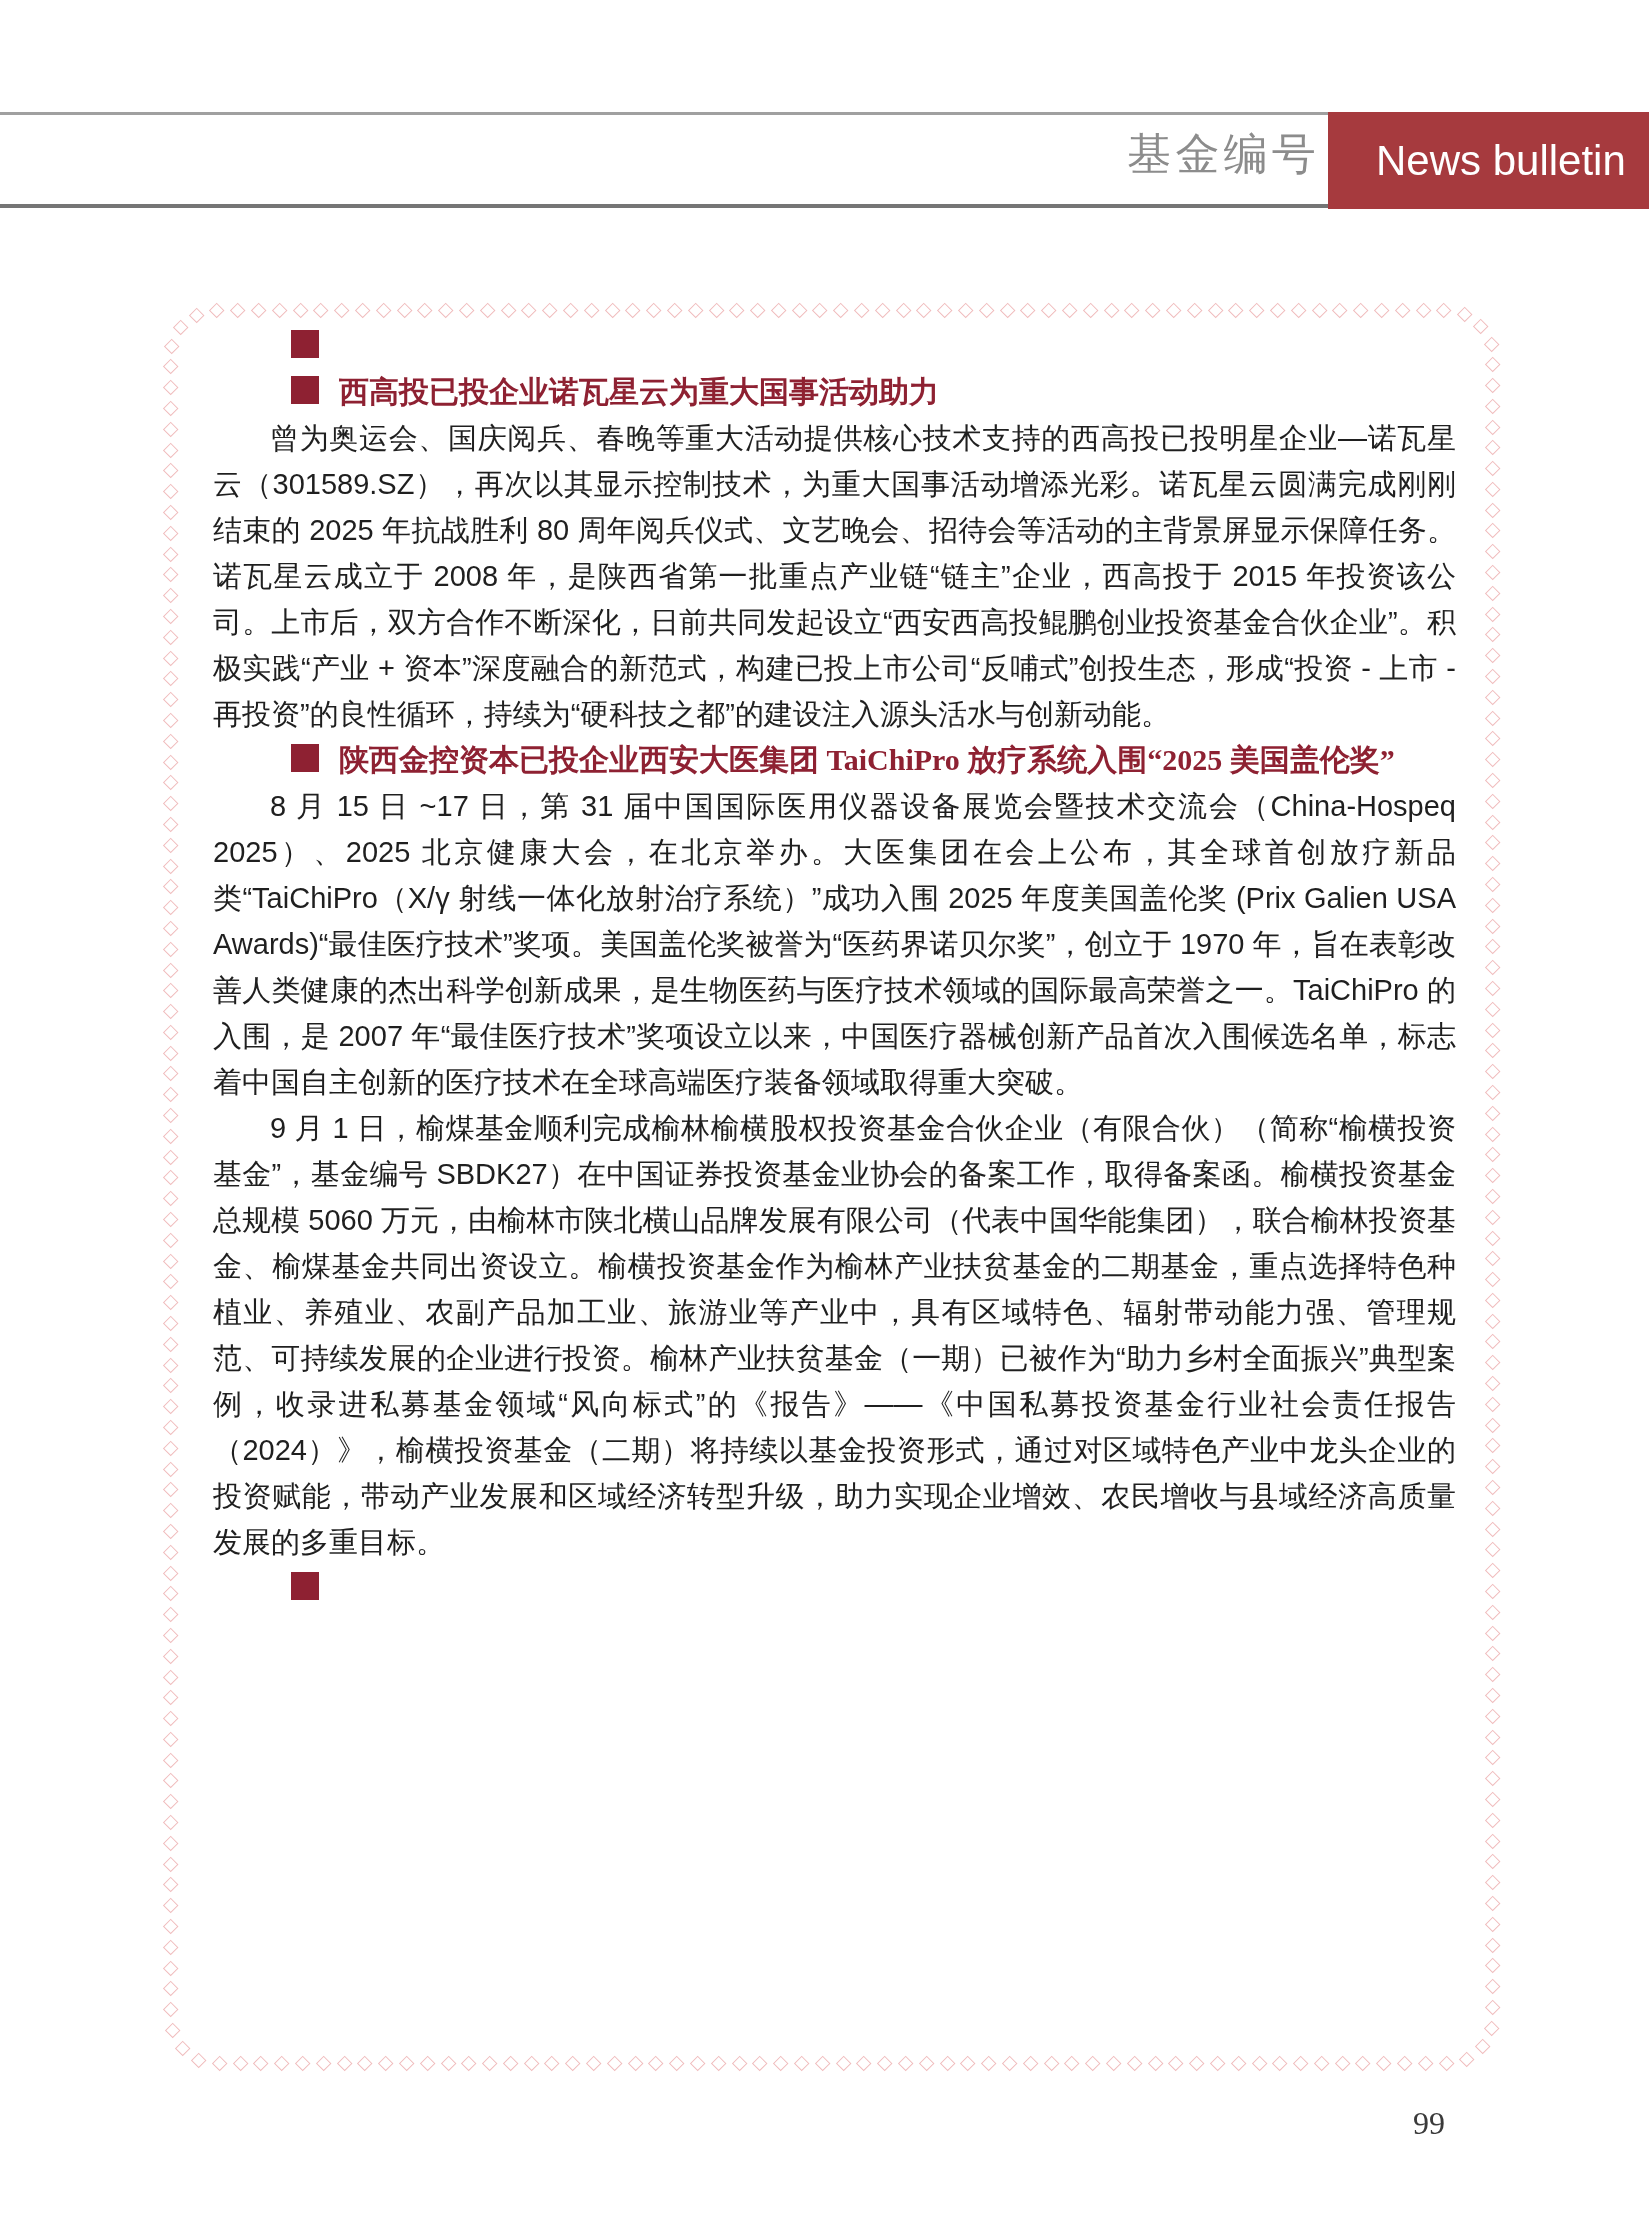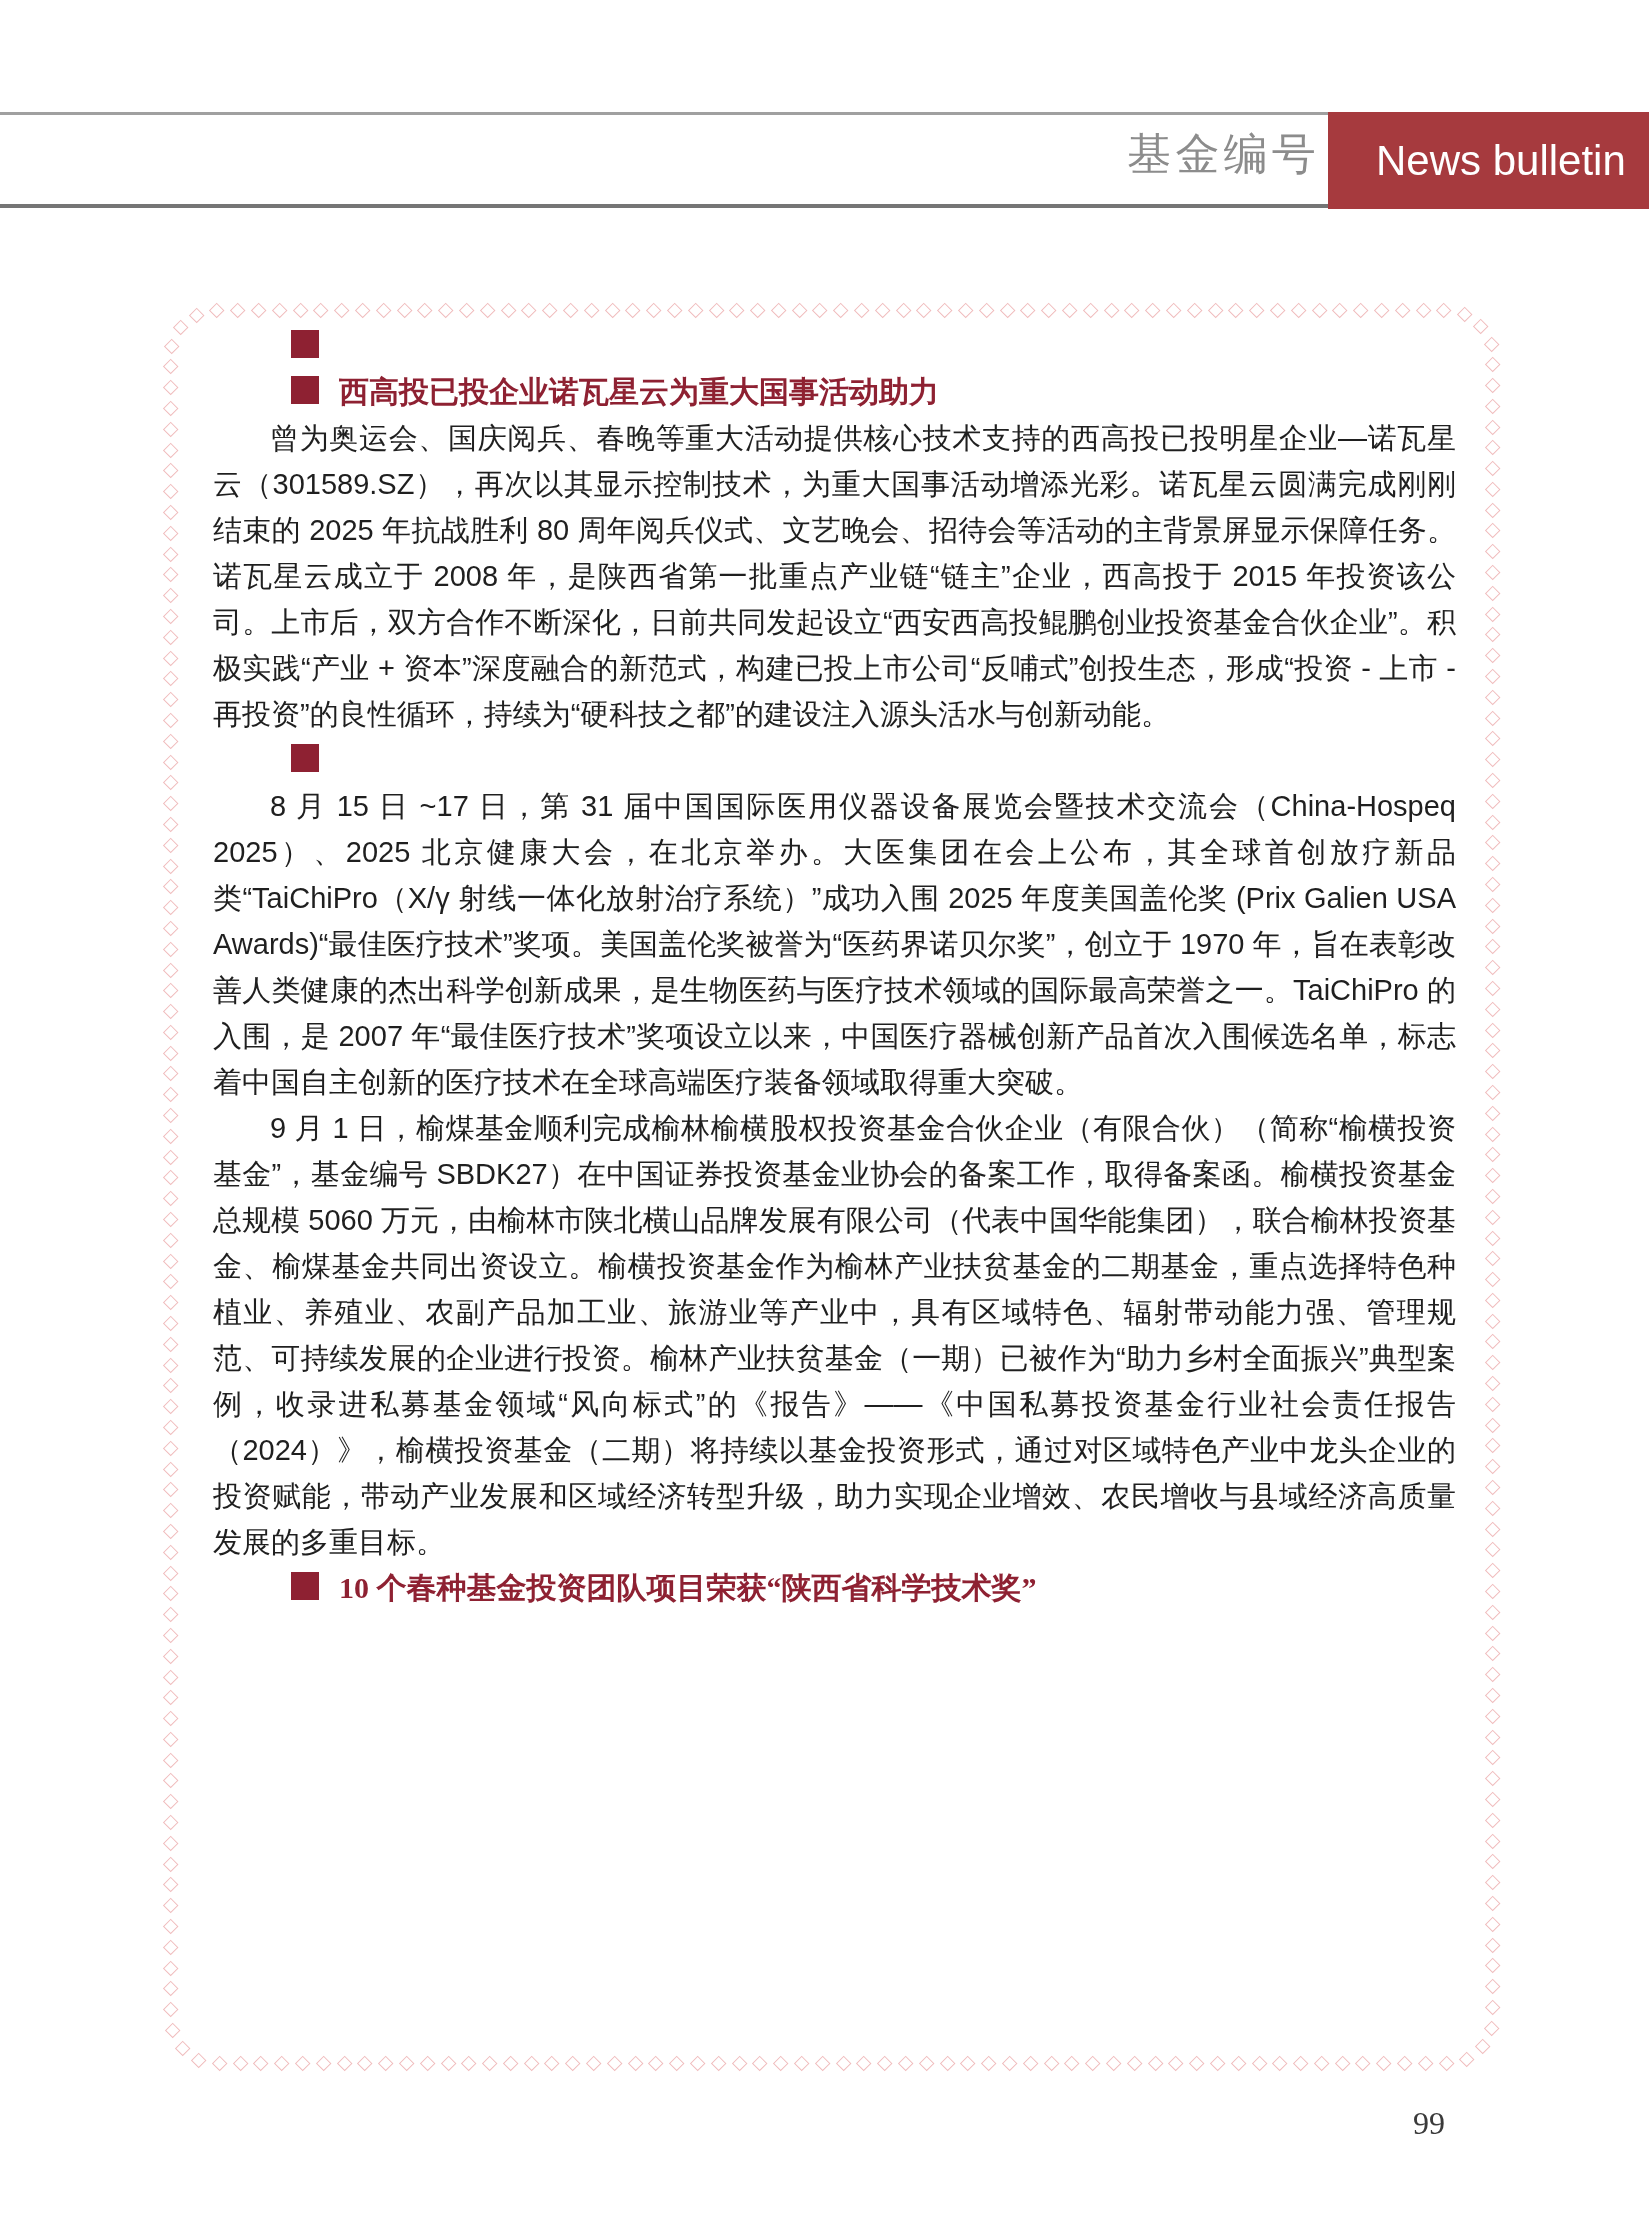--- a/index.html
+++ b/index.html
@@ -361,25 +361,25 @@
   <div class="heading-row">
     <span class="bullet"></span>
   </div>
 
   <div class="heading-row">
     <span class="bullet"></span><span>西高投已投企业诺瓦星云为重大国事活动助力</span>
   </div>
   <p class="para">曾为奥运会、国庆阅兵、春晚等重大活动提供核心技术支持的西高投已投明星企业—诺瓦星云（301589.SZ），再次以其显示控制技术，为重大国事活动增添光彩。诺瓦星云圆满完成刚刚结束的 2025 年抗战胜利 80 周年阅兵仪式、文艺晚会、招待会等活动的主背景屏显示保障任务。诺瓦星云成立于 2008 年，是陕西省第一批重点产业链“链主”企业，西高投于 2015 年投资该公司。上市后，双方合作不断深化，日前共同发起设立“西安西高投鲲鹏创业投资基金合伙企业”。积极实践“产业 + 资本”深度融合的新范式，构建已投上市公司“反哺式”创投生态，形成“投资 - 上市 - 再投资”的良性循环，持续为“硬科技之都”的建设注入源头活水与创新动能。</p>
 
   <div class="heading-row">
+    <span class="bullet"></span><span>陕西金控资本已投企业西安大医集团 TaiChiPro 放疗系统入围“2025 美国盖伦奖”</span>
+  </div>
+  <p class="para">8 月 15 日 ~17 日，第 31 届中国国际医用仪器设备展览会暨技术交流会（China-Hospeq 2025）、2025 北京健康大会，在北京举办。大医集团在会上公布，其全球首创放疗新品类“TaiChiPro（X/γ 射线一体化放射治疗系统）”成功入围 2025 年度美国盖伦奖 (Prix Galien USA Awards)“最佳医疗技术”奖项。美国盖伦奖被誉为“医药界诺贝尔奖”，创立于 1970 年，旨在表彰改善人类健康的杰出科学创新成果，是生物医药与医疗技术领域的国际最高荣誉之一。TaiChiPro 的入围，是 2007 年“最佳医疗技术”奖项设立以来，中国医疗器械创新产品首次入围候选名单，标志着中国自主创新的医疗技术在全球高端医疗装备领域取得重大突破。</p>
+
+  <p class="para">9 月 1 日，榆煤基金顺利完成榆林榆横股权投资基金合伙企业（有限合伙）（简称“榆横投资基金”，基金编号 SBDK27）在中国证券投资基金业协会的备案工作，取得备案函。榆横投资基金总规模 5060 万元，由榆林市陕北横山品牌发展有限公司（代表中国华能集团），联合榆林投资基金、榆煤基金共同出资设立。榆横投资基金作为榆林产业扶贫基金的二期基金，重点选择特色种植业、养殖业、农副产品加工业、旅游业等产业中，具有区域特色、辐射带动能力强、管理规范、可持续发展的企业进行投资。榆林产业扶贫基金（一期）已被作为“助力乡村全面振兴”典型案例，收录进私募基金领域“风向标式”的《报告》——《中国私募投资基金行业社会责任报告（2024）》，榆横投资基金（二期）将持续以基金投资形式，通过对区域特色产业中龙头企业的投资赋能，带动产业发展和区域经济转型升级，助力实现企业增效、农民增收与县域经济高质量发展的多重目标。</p>
+
+  <div class="heading-row">
     <span class="bullet"></span>
   </div>
-  <p class="para">8 月 15 日 ~17 日，第 31 届中国国际医用仪器设备展览会暨技术交流会（China-Hospeq 2025）、2025 北京健康大会，在北京举办。大医集团在会上公布，其全球首创放疗新品类“TaiChiPro（X/γ 射线一体化放射治疗系统）”成功入围 2025 年度美国盖伦奖 (Prix Galien USA Awards)“最佳医疗技术”奖项。美国盖伦奖被誉为“医药界诺贝尔奖”，创立于 1970 年，旨在表彰改善人类健康的杰出科学创新成果，是生物医药与医疗技术领域的国际最高荣誉之一。TaiChiPro 的入围，是 2007 年“最佳医疗技术”奖项设立以来，中国医疗器械创新产品首次入围候选名单，标志着中国自主创新的医疗技术在全球高端医疗装备领域取得重大突破。</p>
-
-  <p class="para">9 月 1 日，榆煤基金顺利完成榆林榆横股权投资基金合伙企业（有限合伙）（简称“榆横投资基金”，基金编号 SBDK27）在中国证券投资基金业协会的备案工作，取得备案函。榆横投资基金总规模 5060 万元，由榆林市陕北横山品牌发展有限公司（代表中国华能集团），联合榆林投资基金、榆煤基金共同出资设立。榆横投资基金作为榆林产业扶贫基金的二期基金，重点选择特色种植业、养殖业、农副产品加工业、旅游业等产业中，具有区域特色、辐射带动能力强、管理规范、可持续发展的企业进行投资。榆林产业扶贫基金（一期）已被作为“助力乡村全面振兴”典型案例，收录进私募基金领域“风向标式”的《报告》——《中国私募投资基金行业社会责任报告（2024）》，榆横投资基金（二期）将持续以基金投资形式，通过对区域特色产业中龙头企业的投资赋能，带动产业发展和区域经济转型升级，助力实现企业增效、农民增收与县域经济高质量发展的多重目标。</p>
-
-  <div class="heading-row">
-    <span class="bullet"></span><span>10 个春种基金投资团队项目荣获“陕西省科学技术奖”</span>
-  </div>
 </div>
 
 <div class="page-number">99</div>
 
 
 </body></html>

